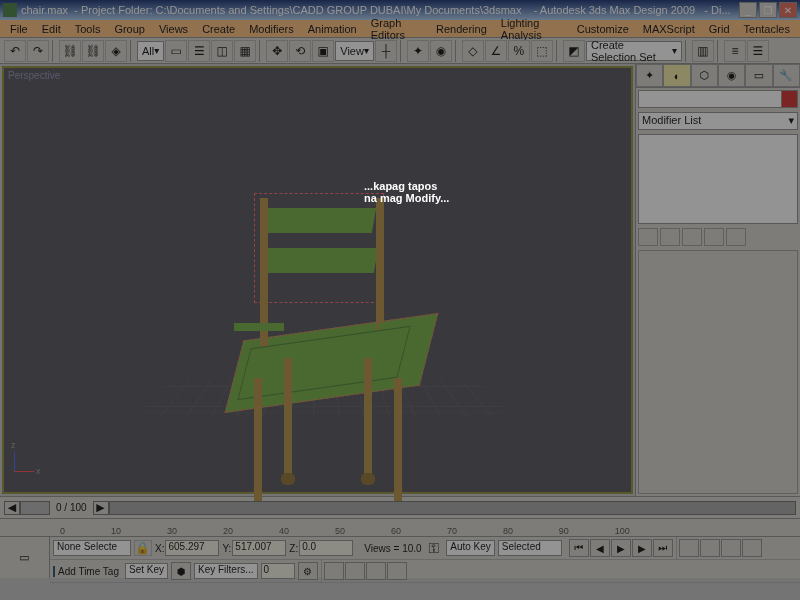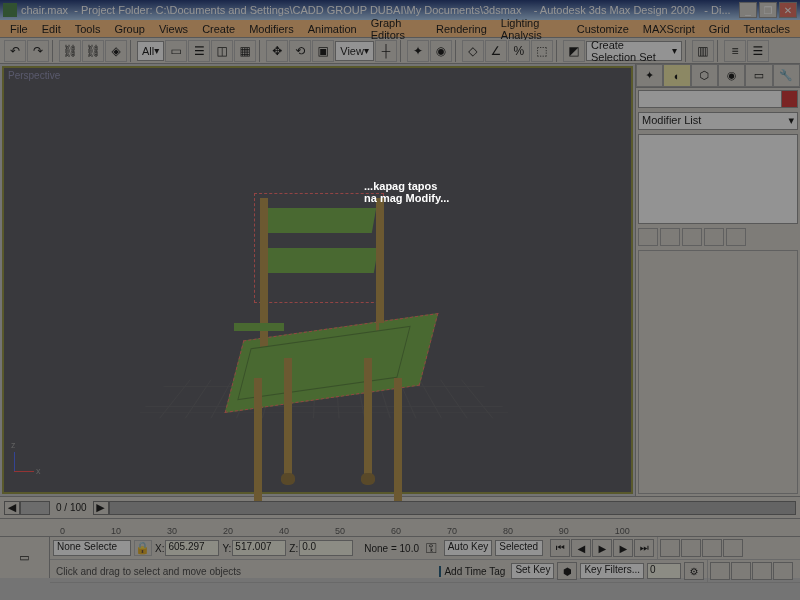--- a/index.html
+++ b/index.html
@@ -262,40 +262,39 @@
           <span class="coord-val">605.297</span>
         </div>
       <div class="coord">
           <span class="coord-lbl">Y:</span>
           <span class="coord-val">517.007</span>
         </div>
       <div class="coord">
           <span class="coord-lbl">Z:</span>
           <span class="coord-val">0.0</span>
         </div>
-      <span style="margin-left:8px;font-size:10px">None = 10.0</span>
+      <span style="margin-left:8px;font-size:10px">Views = 10.0</span>
       <span class="key-icon">⚿</span>
       <span class="status-drop">Auto Key</span>
-      <span class="status-drop" style="width:48px">Selected</span>
+      <span class="status-drop" style="width:64px">Selected</span>
       <div class="play-btns">
         <div class="pbtn">⏮</div>
         <div class="pbtn">◀</div>
         <div class="pbtn">▶</div>
         <div class="pbtn">▶</div>
         <div class="pbtn">⏭</div>
       </div>
       <div class="nav-btns">
         <div class="nbtn"></div>
         <div class="nbtn"></div>
         <div class="nbtn"></div>
         <div class="nbtn"></div>
       </div>
     </div>
     <div class="status-row">
-      <span class="hint">Click and drag to select and move objects</span>
       <span class="addtag">Add Time Tag</span>
       <span class="status-drop">Set Key</span>
       <div class="pbtn">⬢</div>
       <span class="status-drop">Key Filters...</span>
       <span class="coord-val" style="width:34px">0</span>
       <div class="pbtn">⚙</div>
       <div class="nav-btns">
         <div class="nbtn"></div>
         <div class="nbtn"></div>
         <div class="nbtn"></div>

